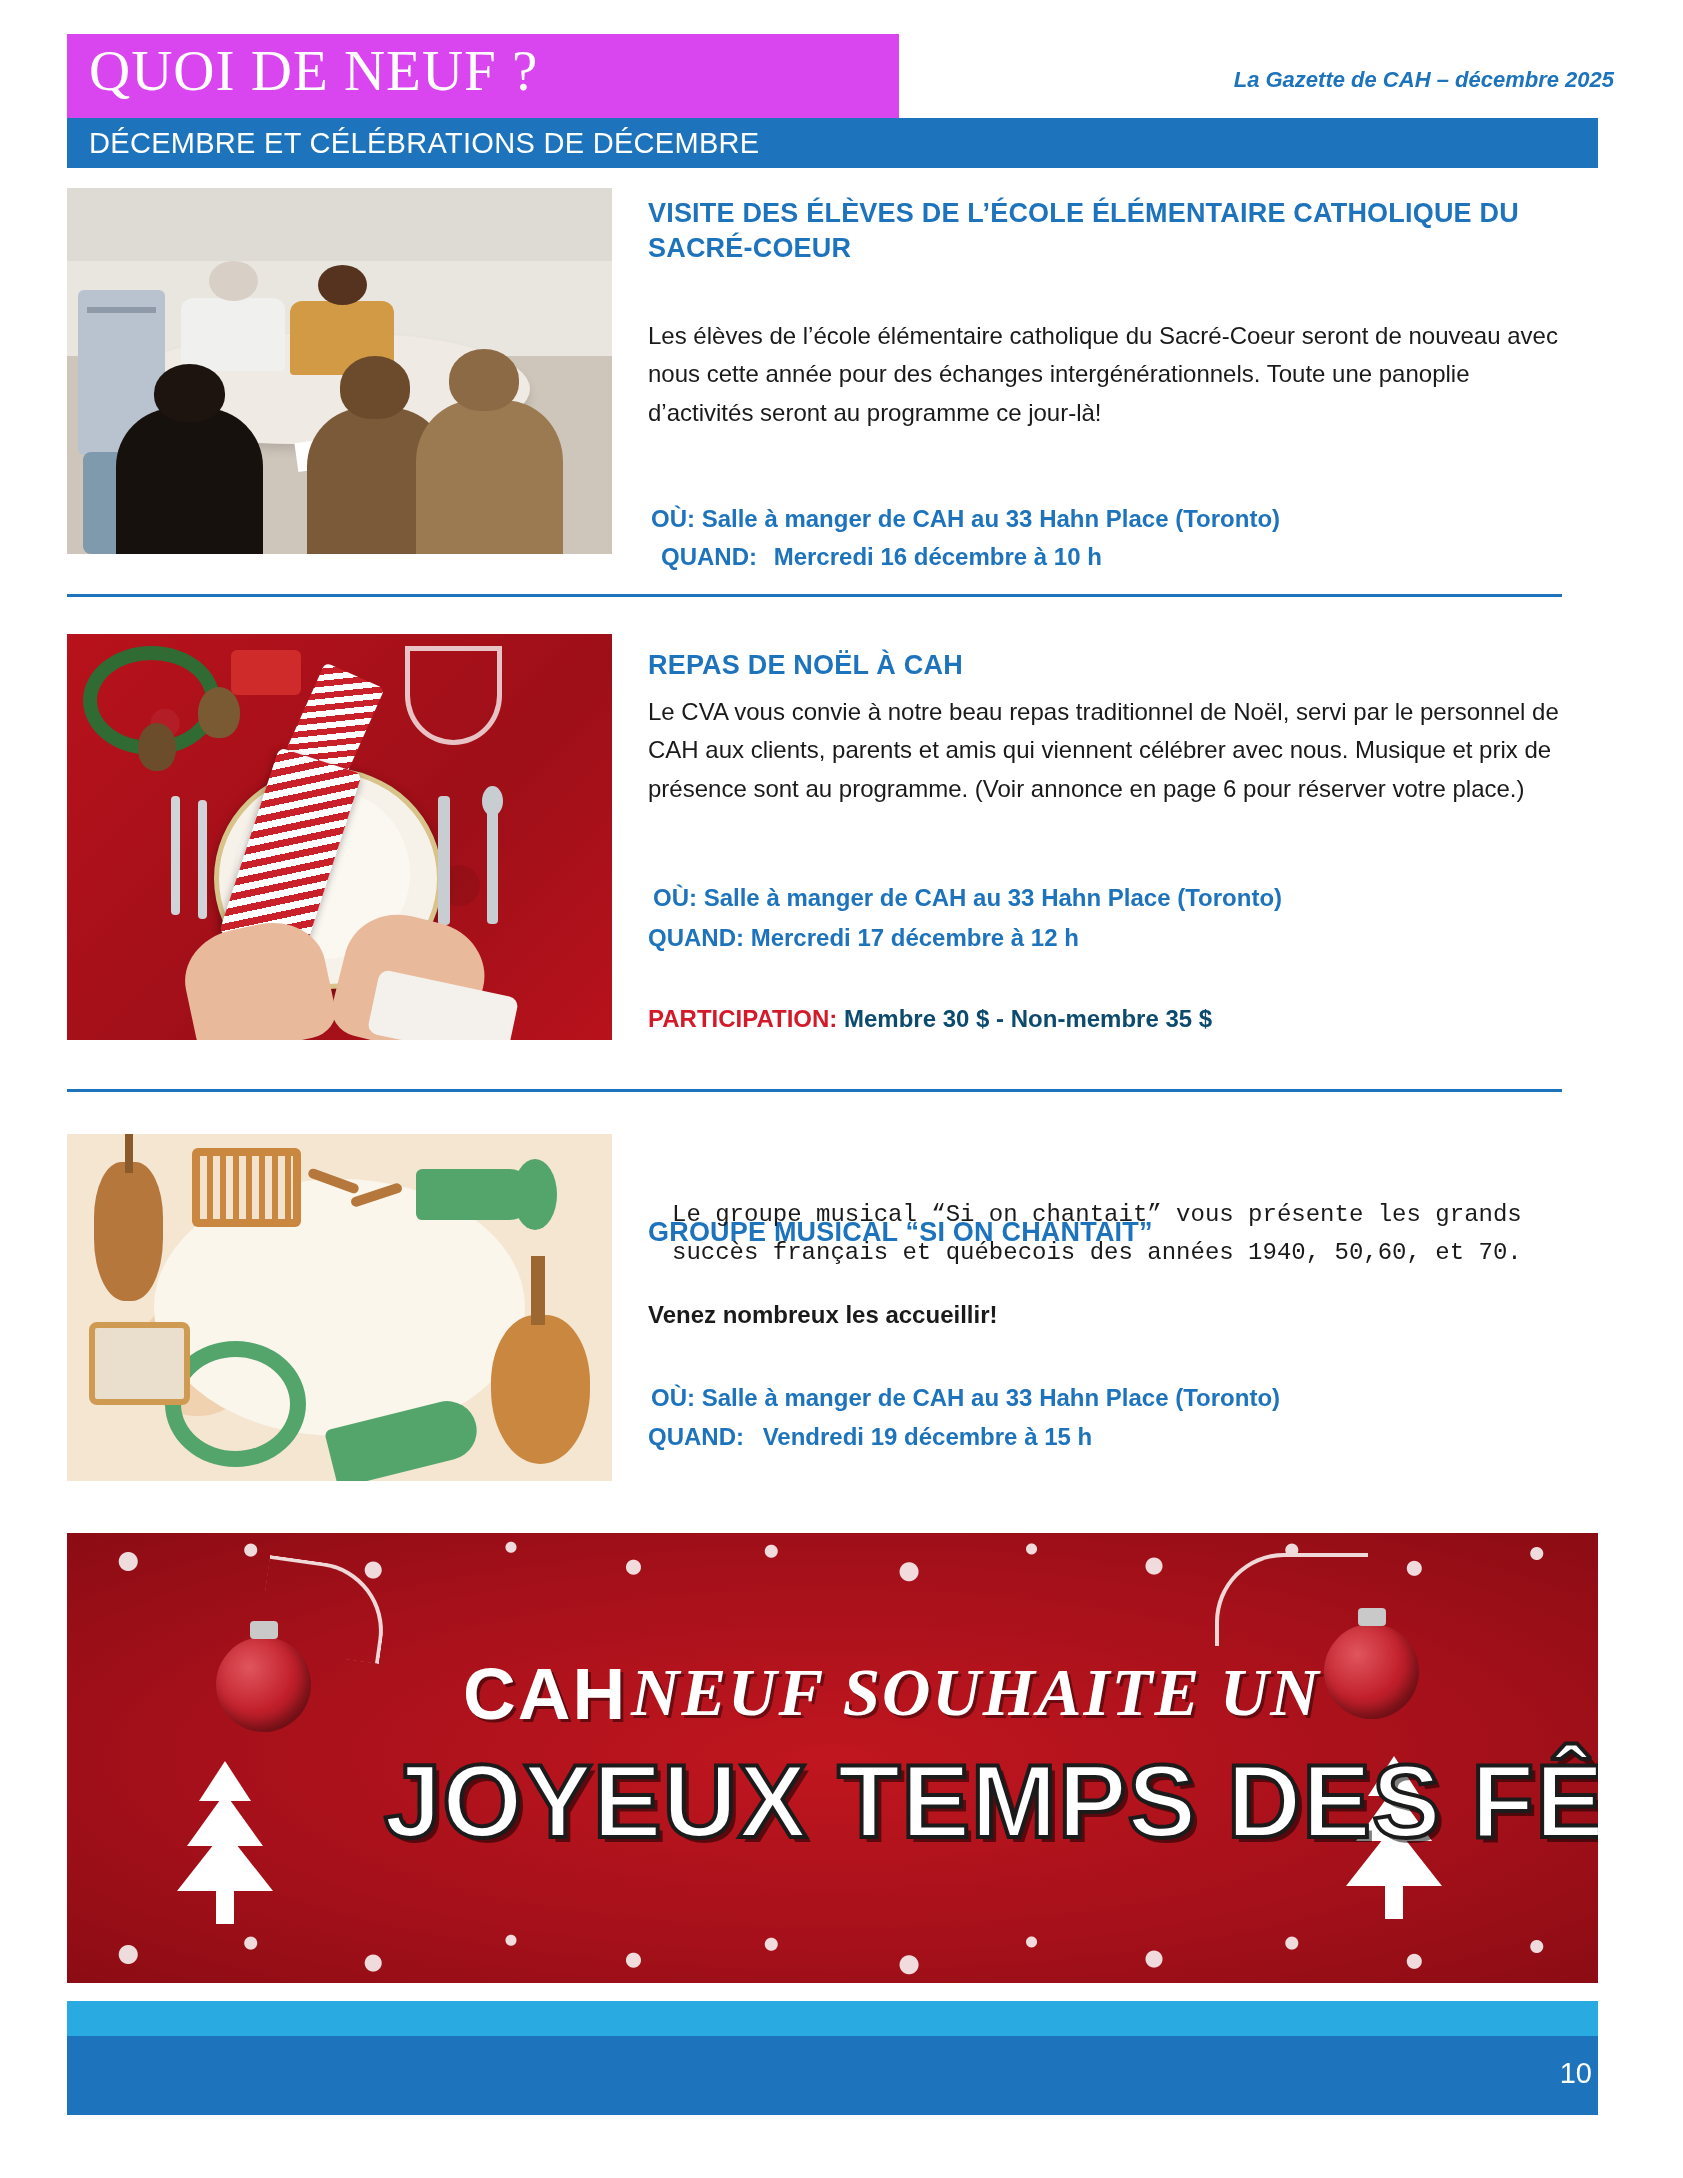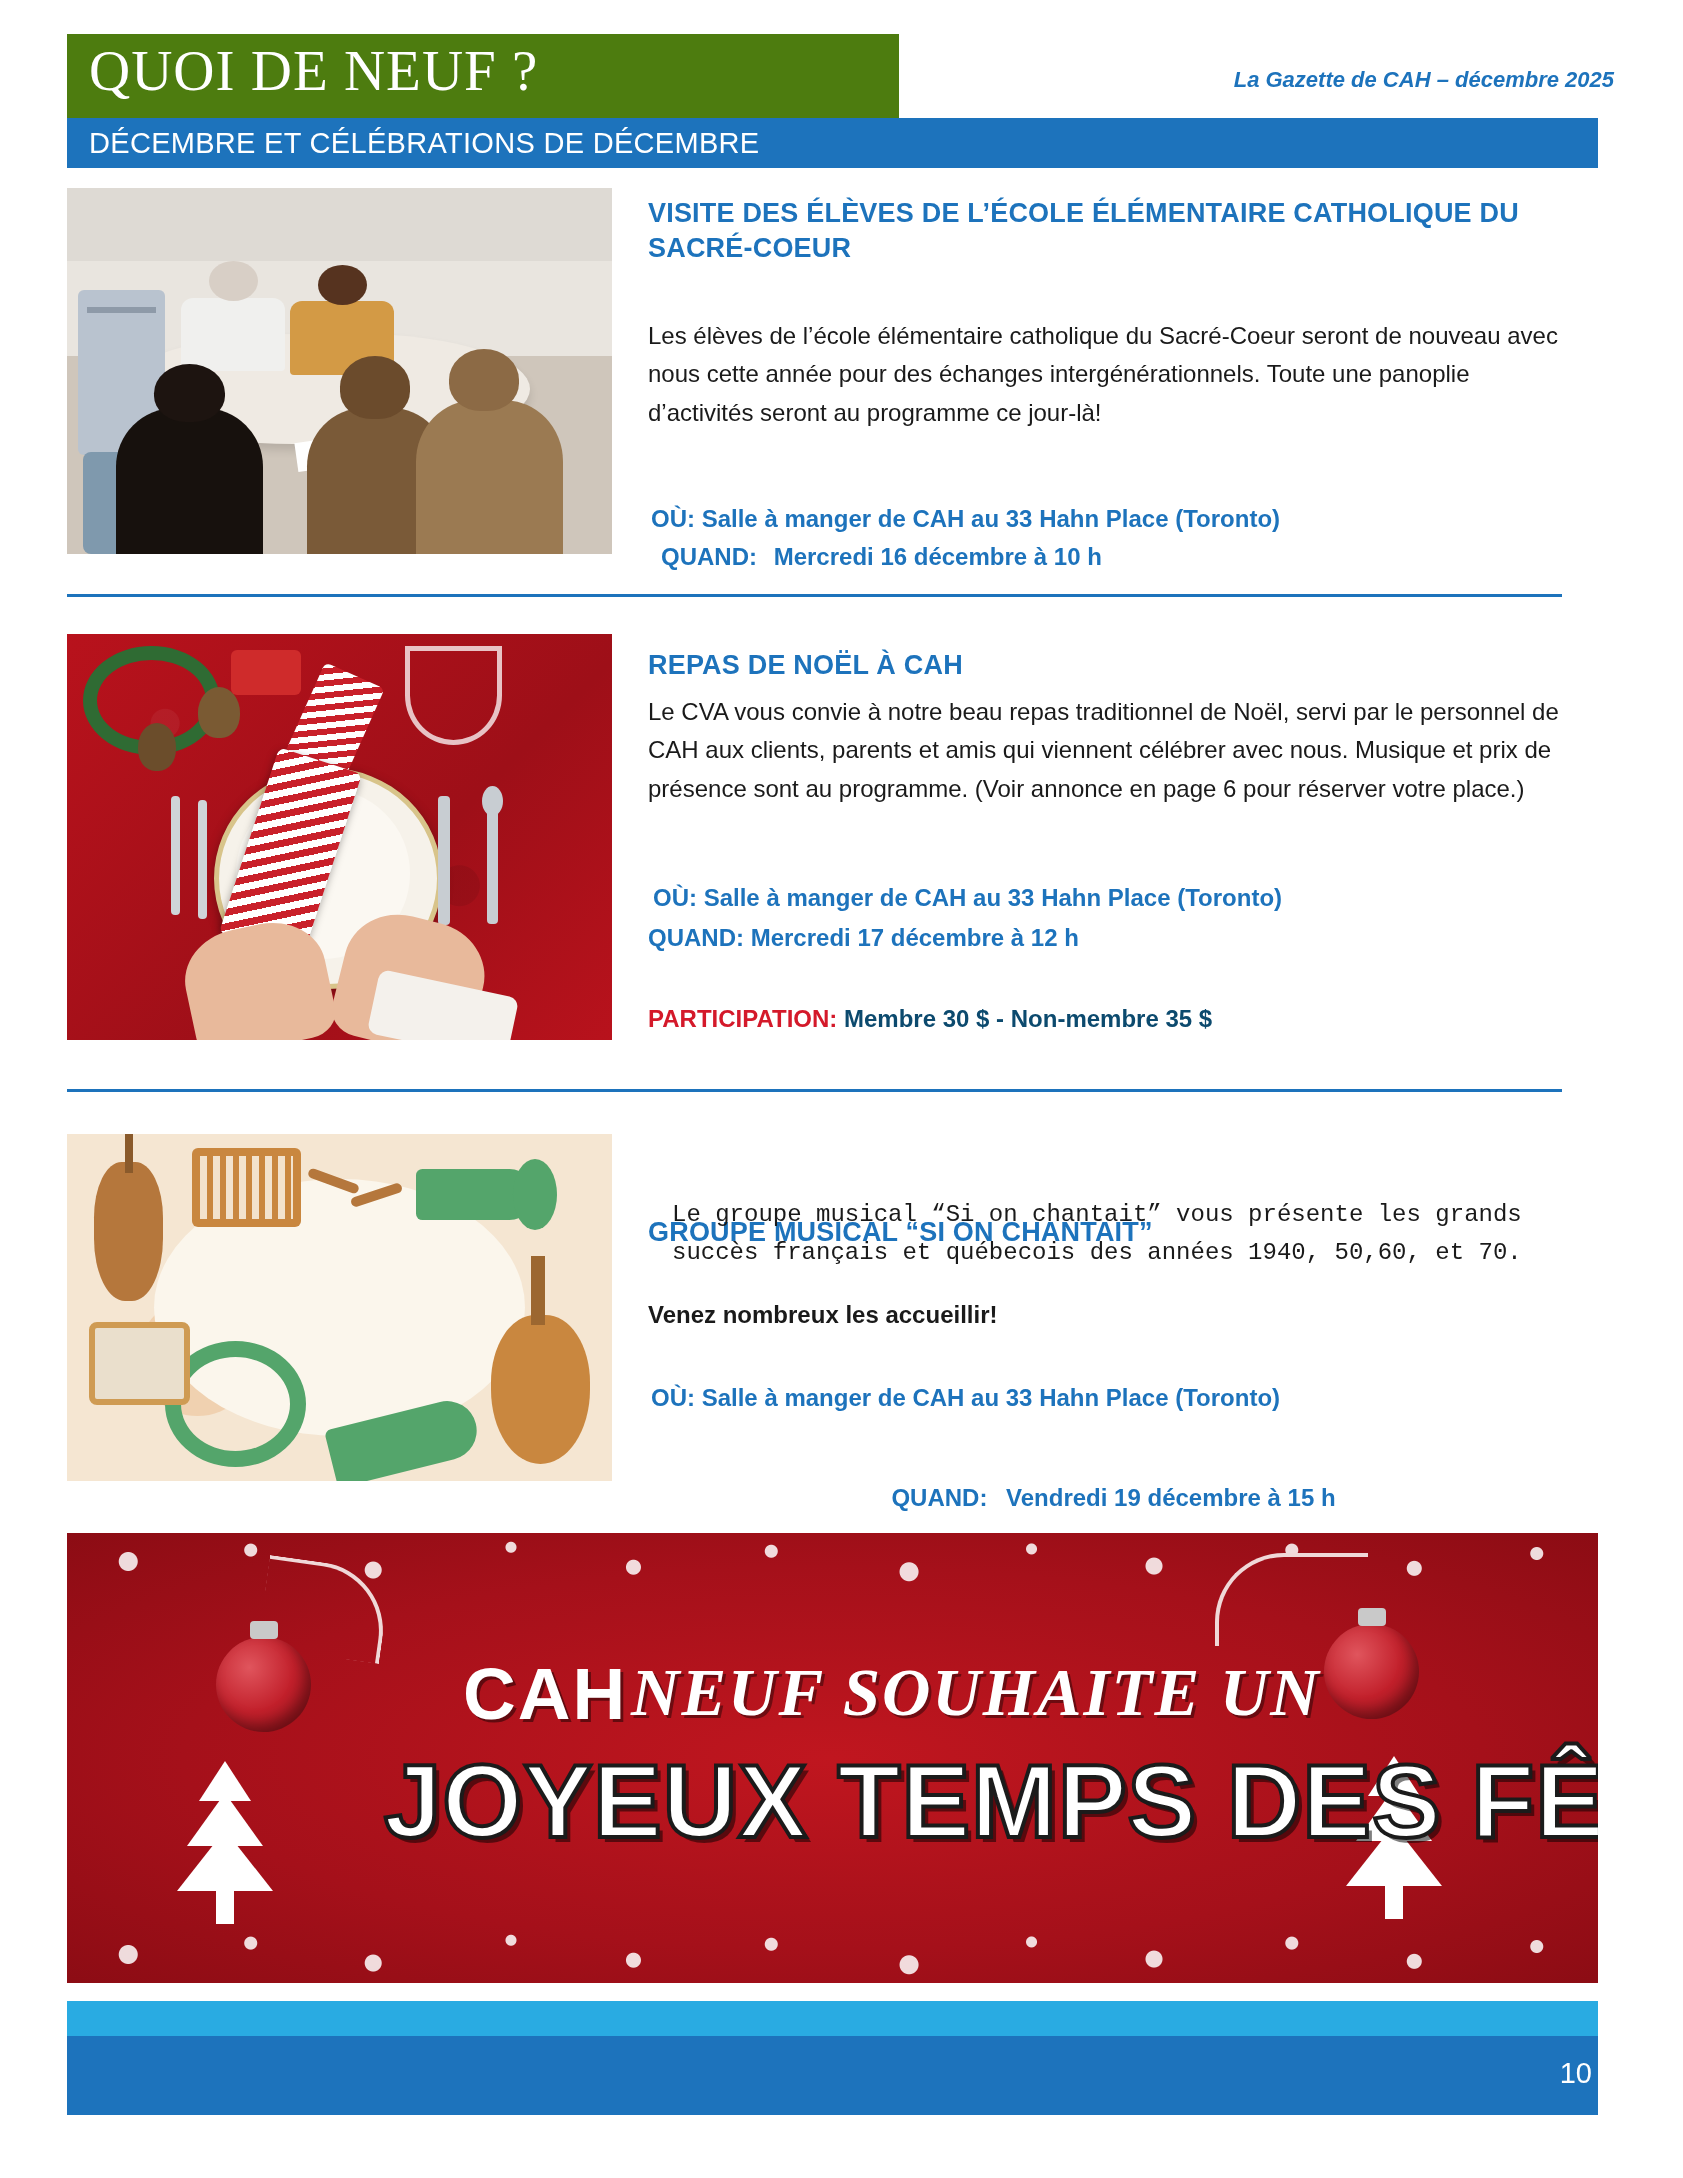--- a/index.html
+++ b/index.html
@@ -23,21 +23,21 @@
     background: #ffffff;
   }
 
   
   .masthead {
     position: absolute;
     left: 67px;
     top: 34px;
     width: 832px;
     height: 89px;
-    background: #4d7c0f;
+    background: #d946ef;
   }
   .masthead-title {
     position: absolute;
     left: 22px;
     top: 4px;
     font-family: "Liberation Serif", serif;
     font-size: 57px;
     color: #ffffff;
     letter-spacing: 1px;
     white-space: nowrap;
@@ -384,21 +384,21 @@
     <div style="position:absolute; left:648px; top:1215px; width:931px;" class="heading">GROUPE MUSICAL “SI ON CHANTAIT”</div>
 
     <div style="position:absolute; left:672px; top:1196px; width:921px;font-family:Liberation Mono, monospace;" class="body-text">Le groupe musical “Si on chantait” vous présente les grands succès français et québecois des années 1940, 50,60, et 70.</div>
 
     <div style="position:absolute; left:648px; top:1297px; width:921px;" class="bold-black">Venez nombreux les accueillir!</div>
 
     <div style="position:absolute; left:651px; top:1381px; width:931px;" class="info-line">
       <span class="lbl">OÙ:</span>
       <span>Salle à manger de CAH au 33 Hahn Place (Toronto)</span>
     </div>
-    <div style="position:absolute; left:648px; top:1481px; width:931px;text-align:center;" class="info-line">
+    <div style="position:absolute; left:648px; top:1420px; width:931px;" class="info-line">
       <span class="lbl">QUAND:</span>
       <span style="margin-left:12px;">Vendredi 19 décembre à 15 h</span>
     </div>
   </div>
 
   <div class="banner">
     <div class="snowband-top"></div>
     <div class="snowband-bot"></div>
     <div class="wire1"></div>
     <div class="wire2"></div>

